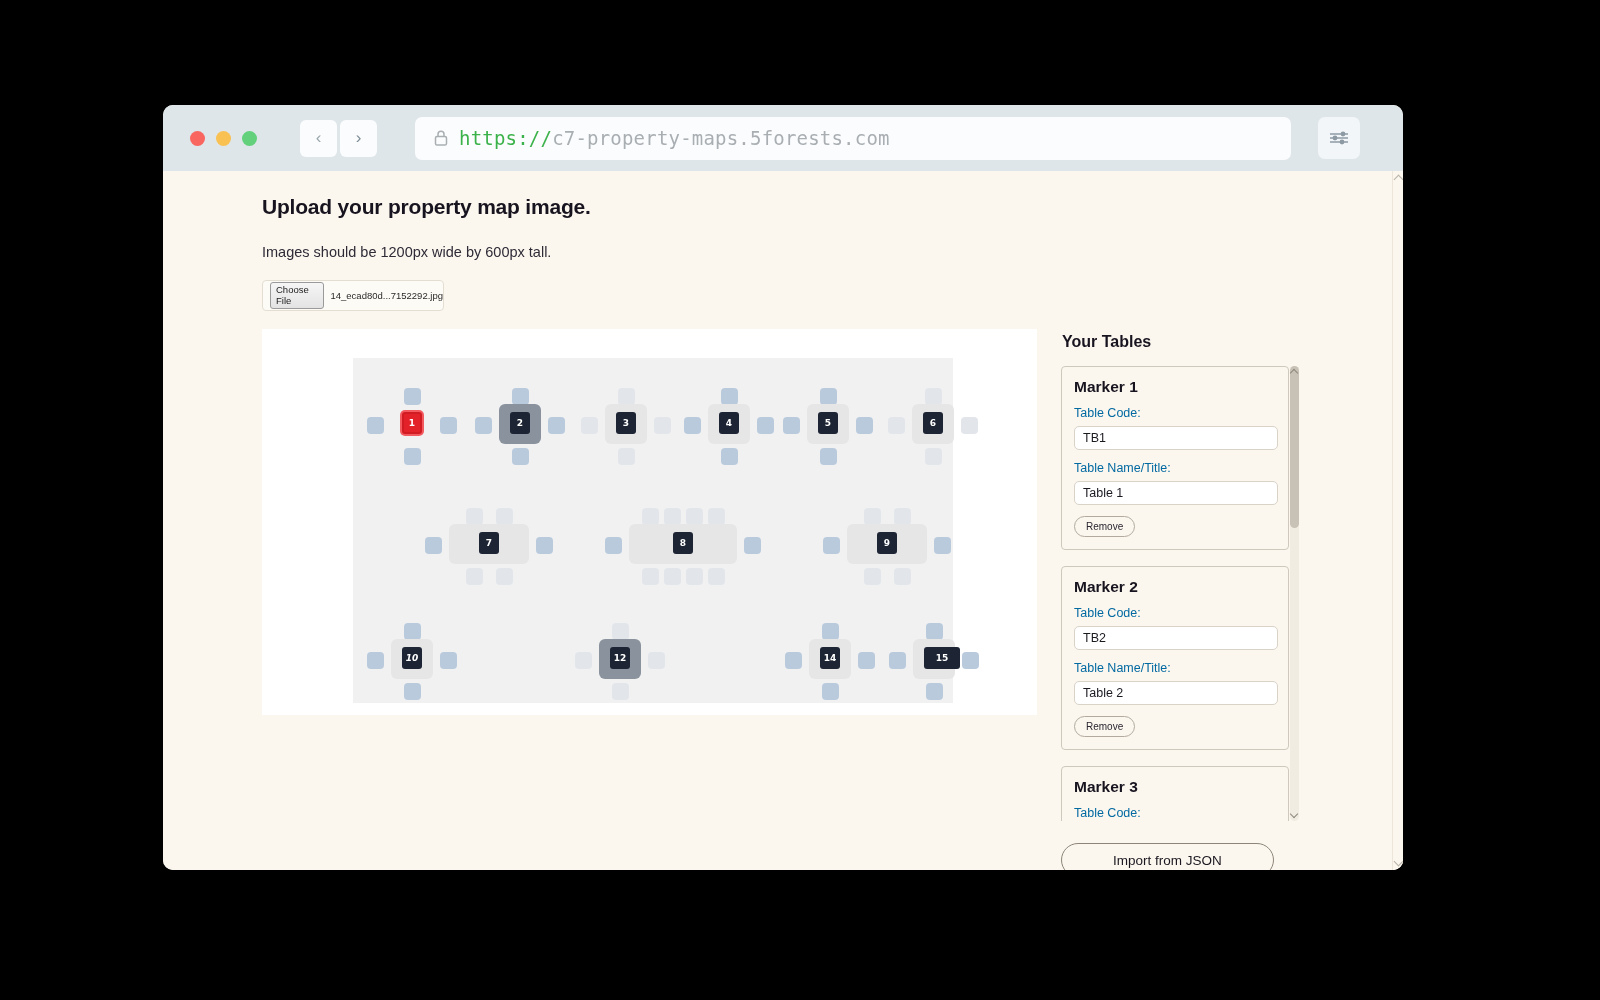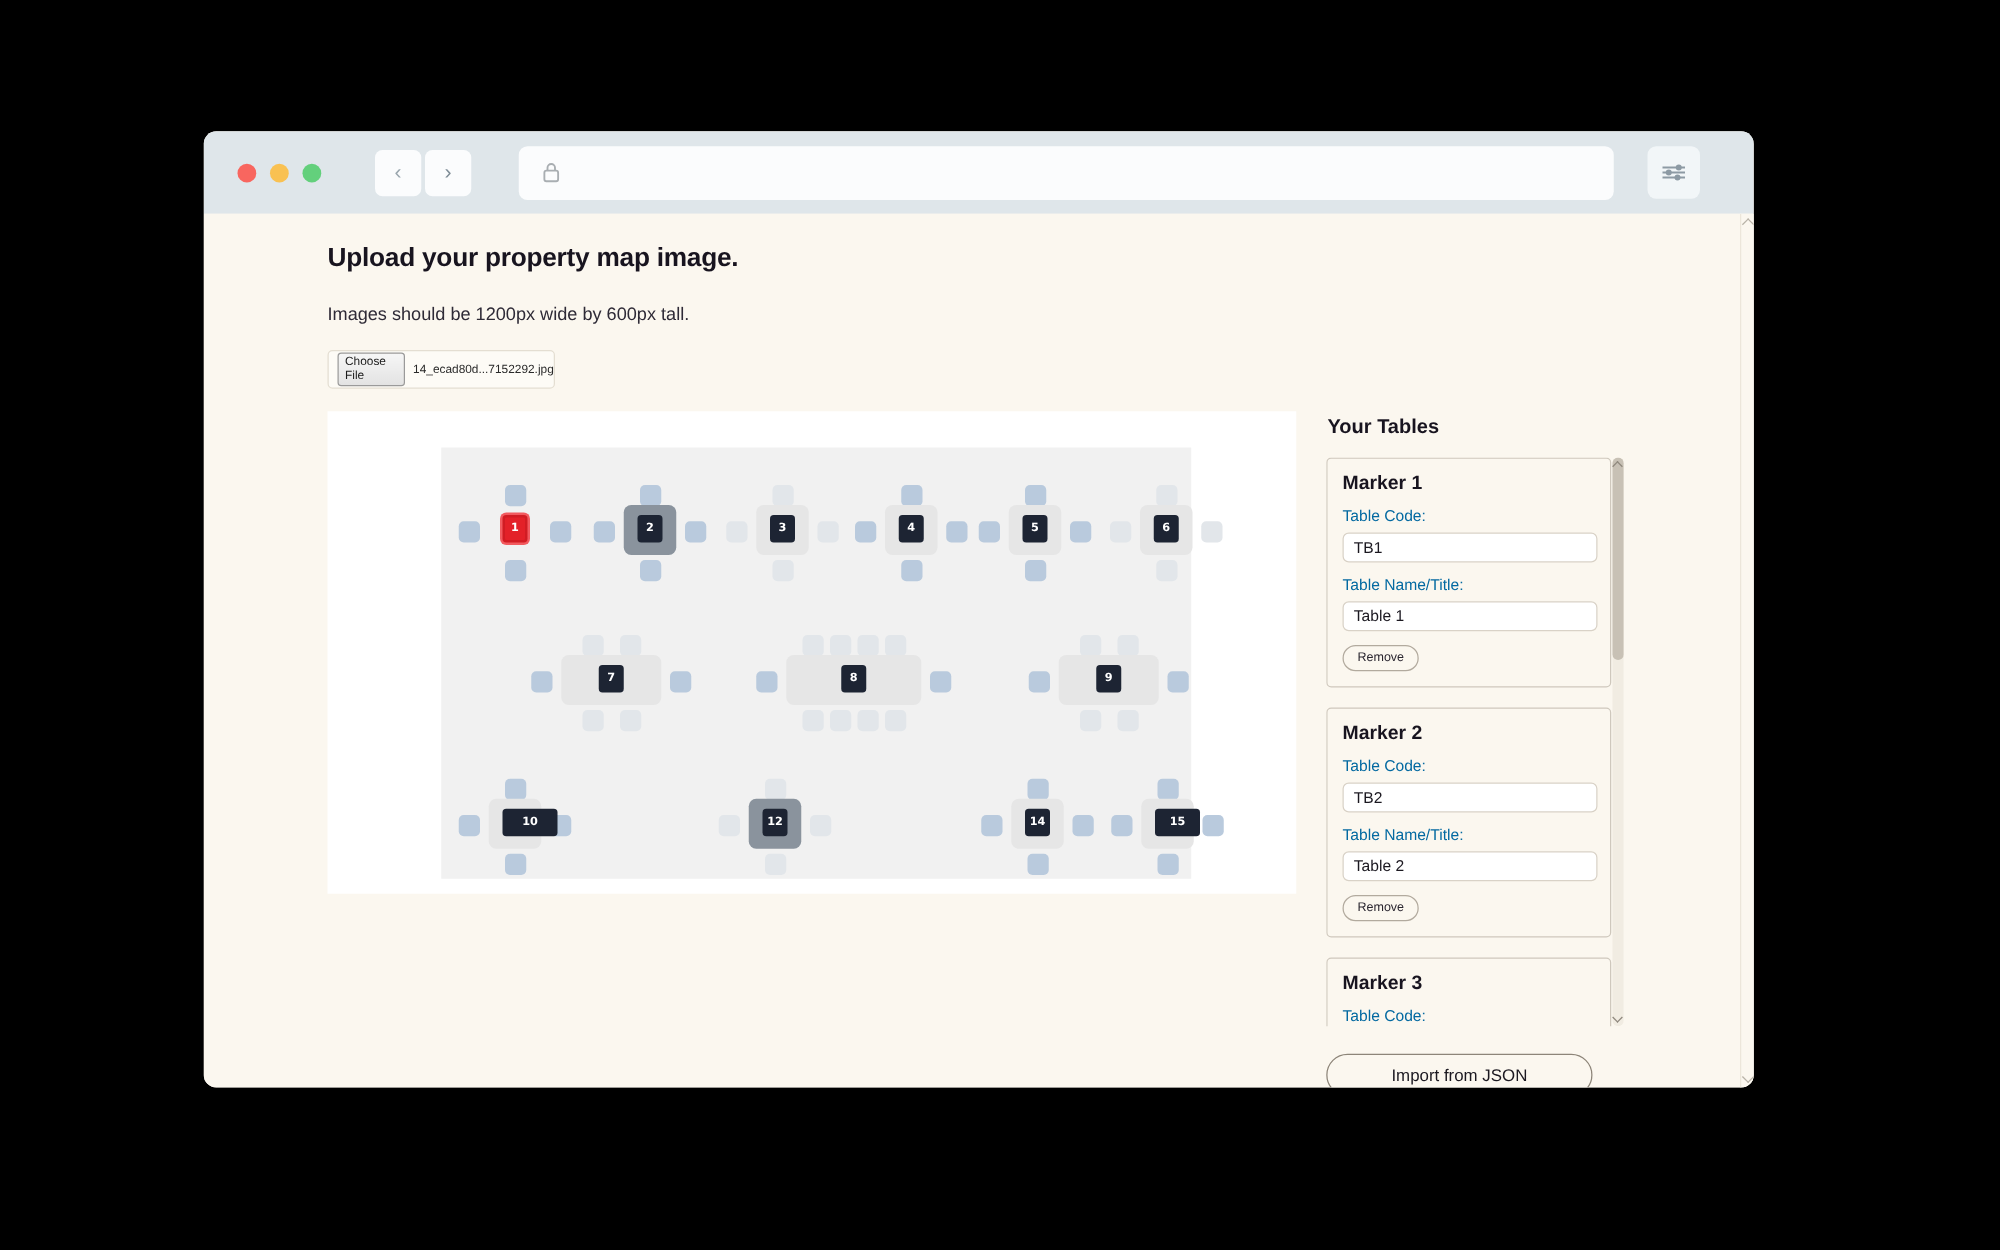--- a/index.html
+++ b/index.html
@@ -263,20 +263,21 @@
       <div class="nav-btn fwd">›</div>
     </div>
 
     <div id="urlbar">
       <span id="lock-icon">
         <svg width="16" height="18" viewBox="0 0 16 18">
           <rect x="2.5" y="7.5" width="11" height="8.5" rx="1.6" fill="none" stroke="#a9aeb2" stroke-width="1.5"></rect>
           <path d="M5 7.5 V5.2 A3 3 0 0 1 11 5.2 V7.5" fill="none" stroke="#a9aeb2" stroke-width="1.5"></path>
         </svg>
       </span>
+      <span id="url-text"><span class="scheme">https://</span><span class="host">c7-property-maps.5forests.com</span></span>
     </div>
 
     <div id="menu-btn">
       <svg width="22" height="16" viewBox="0 0 22 16">
         <line x1="2" y1="4" x2="20" y2="4" stroke="#8d9aa4" stroke-width="1.6"></line>
         <line x1="2" y1="8" x2="20" y2="8" stroke="#8d9aa4" stroke-width="1.6"></line>
         <line x1="2" y1="12" x2="20" y2="12" stroke="#8d9aa4" stroke-width="1.6"></line>
         <circle cx="15" cy="4" r="2.4" fill="#8d9aa4"></circle>
         <circle cx="7" cy="8" r="2.4" fill="#8d9aa4"></circle>
         <circle cx="14" cy="12" r="2.4" fill="#8d9aa4"></circle>
@@ -380,21 +381,21 @@
                 <div class="seat " style="left: 111px; top: 38.5px;"></div>
                 <div class="tabletop" style="left: 24px; top: 26px; width: 80px; height: 40px;"></div>
                 <div class="marker" style="left: 54px; top: 34px; width: 20px; height: 22px;">9</div>
               </div>
               <div class="table-unit" style="left: 14px; top: 255px; width: 90px; height: 94px;">
                 <div class="seat " style="left: 36.5px; top: 10px;"></div>
                 <div class="seat " style="left: 36.5px; top: 70px;"></div>
                 <div class="seat " style="left: 0px; top: 38.5px;"></div>
                 <div class="seat " style="left: 73px; top: 38.5px;"></div>
                 <div class="tabletop" style="left: 24px; top: 26px; width: 42px; height: 40px;"></div>
-                <div class="marker" style="left: 35px; top: 34px; width: 44px; height: 22px;">10</div>
+                <div class="marker" style="left: 35px; top: 34px; width: 20px; height: 22px; font-style: italic;">10</div>
               </div>
               <div class="table-unit" style="left: 222px; top: 255px; width: 90px; height: 94px;">
                 <div class="seat pale" style="left: 36.5px; top: 10px;"></div>
                 <div class="seat pale" style="left: 36.5px; top: 70px;"></div>
                 <div class="seat pale" style="left: 0px; top: 38.5px;"></div>
                 <div class="seat pale" style="left: 73px; top: 38.5px;"></div>
                 <div class="tabletop dark-halo" style="left: 24px; top: 26px; width: 42px; height: 40px;"></div>
                 <div class="marker" style="left: 35px; top: 34px; width: 20px; height: 22px;">12</div>
               </div>
               <div class="table-unit" style="left: 432px; top: 255px; width: 90px; height: 94px;">

